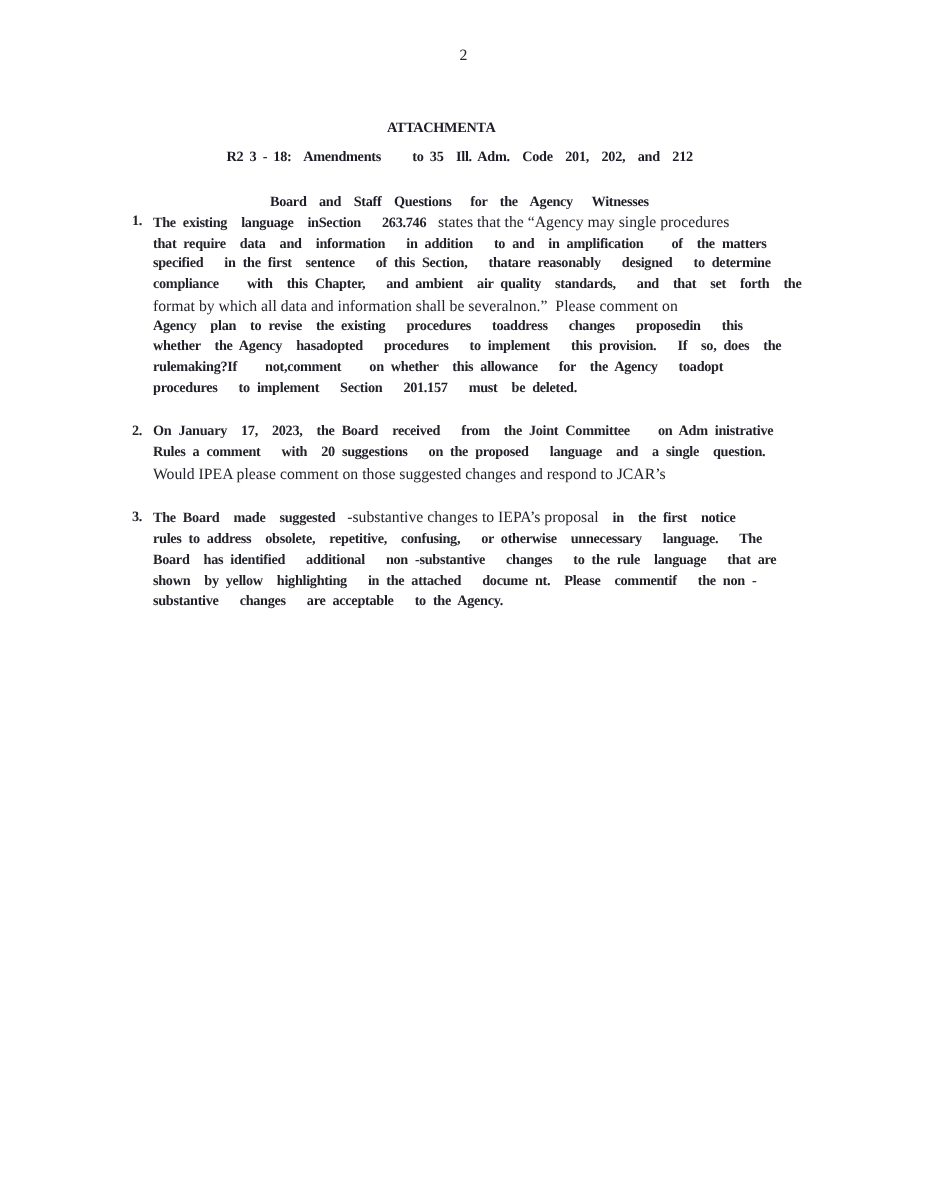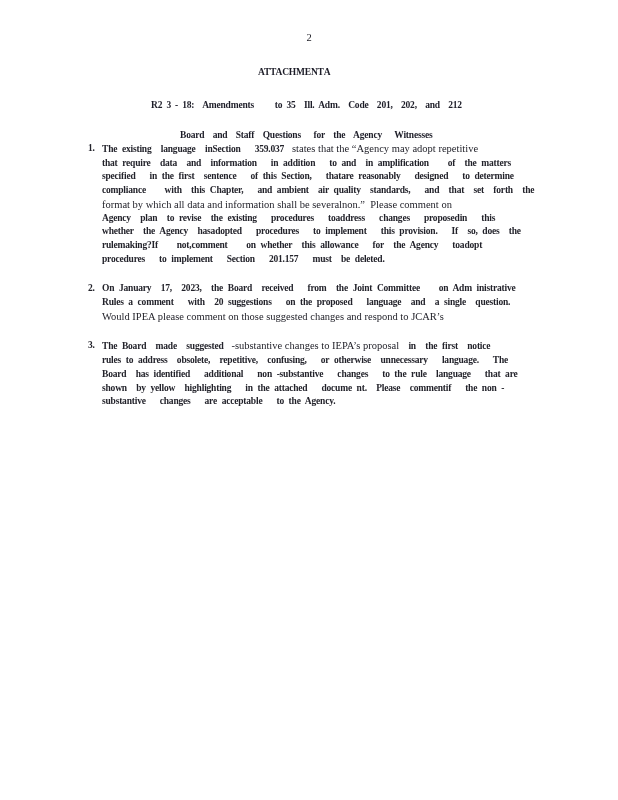--- a/index.html
+++ b/index.html
@@ -14,21 +14,21 @@
   }
   
   .f1 { font-weight: 700; font-size: 9.5px; letter-spacing: -0.2px; word-spacing: 2.5px; }
   .f2 { font-weight: 400; font-size: 10.5px; letter-spacing: 0; word-spacing: 0; }
 
   .pagenum {
     position: absolute; top: 31px; left: 0; width: 618px;
     text-align: center; line-height: 13px;
   }
   .attachment {
-    position: absolute; top: 66px; left: 258px; width: 96px;
+    position: absolute; top: 80px; left: 258px; width: 96px;
     display: flex; line-height: 13px;
     color: #1d1d28;
   }
   .titleline { position: absolute; white-space: pre; line-height: 13px; color: #1d1d28; word-spacing: 2px; text-align: center; }
   .title1 { top: 99px;  left: 151px; }
   .title2 { top: 113px; left: 180px; margin-top: 16px; }
 
   .qlist { position: absolute; top: 142px; left: 88px; width: 475px; }
   .qitem { display: flex; margin-bottom: 16px; }
   .qnum  { flex: none; width: 14px; line-height: 13.7px; }
@@ -48,21 +48,21 @@
   </div>
 
   <div class="titleline title1 f1">R2 3 - 18:  Amendments     to 35  Ill. Adm.  Code  201,  202,  and  212</div>
   <div class="titleline title2 f1">Board  and  Staff  Questions   for  the  Agency   Witnesses</div>
 
   <div class="qlist">
 
     <div class="qitem">
       <div class="qnum f1">1.</div>
       <div class="qbody">
-        <div class="qline f1"><span>The existing  language  inSection   359.037</span><span class="f2">   states that the “Agency may adopt repetitive</span></div>
+        <div class="qline f1"><span>The existing  language  inSection   263.746</span><span class="f2">   states that the “Agency may single procedures</span></div>
         <div class="qline f1">that require  data  and  information   in addition   to and  in amplification    of  the matters</div>
         <div class="qline f1">specified   in the first  sentence   of this Section,   thatare reasonably   designed   to determine</div>
         <div class="qline f1">compliance    with  this Chapter,   and ambient  air quality  standards,   and  that  set  forth  the</div>
         <div class="qline f2">format by which all data and information shall be severalnon.”  Please comment on</div>
         <div class="qline f1">Agency  plan  to revise  the existing   procedures   toaddress   changes   proposedin   this</div>
         <div class="qline f1">whether  the Agency  hasadopted   procedures   to implement   this provision.   If  so, does  the</div>
         <div class="qline f1">rulemaking?If    not,comment    on whether  this allowance   for  the Agency   toadopt</div>
         <div class="qline f1">procedures   to implement   Section   201.157   must  be deleted.</div>
       </div>
     </div>

